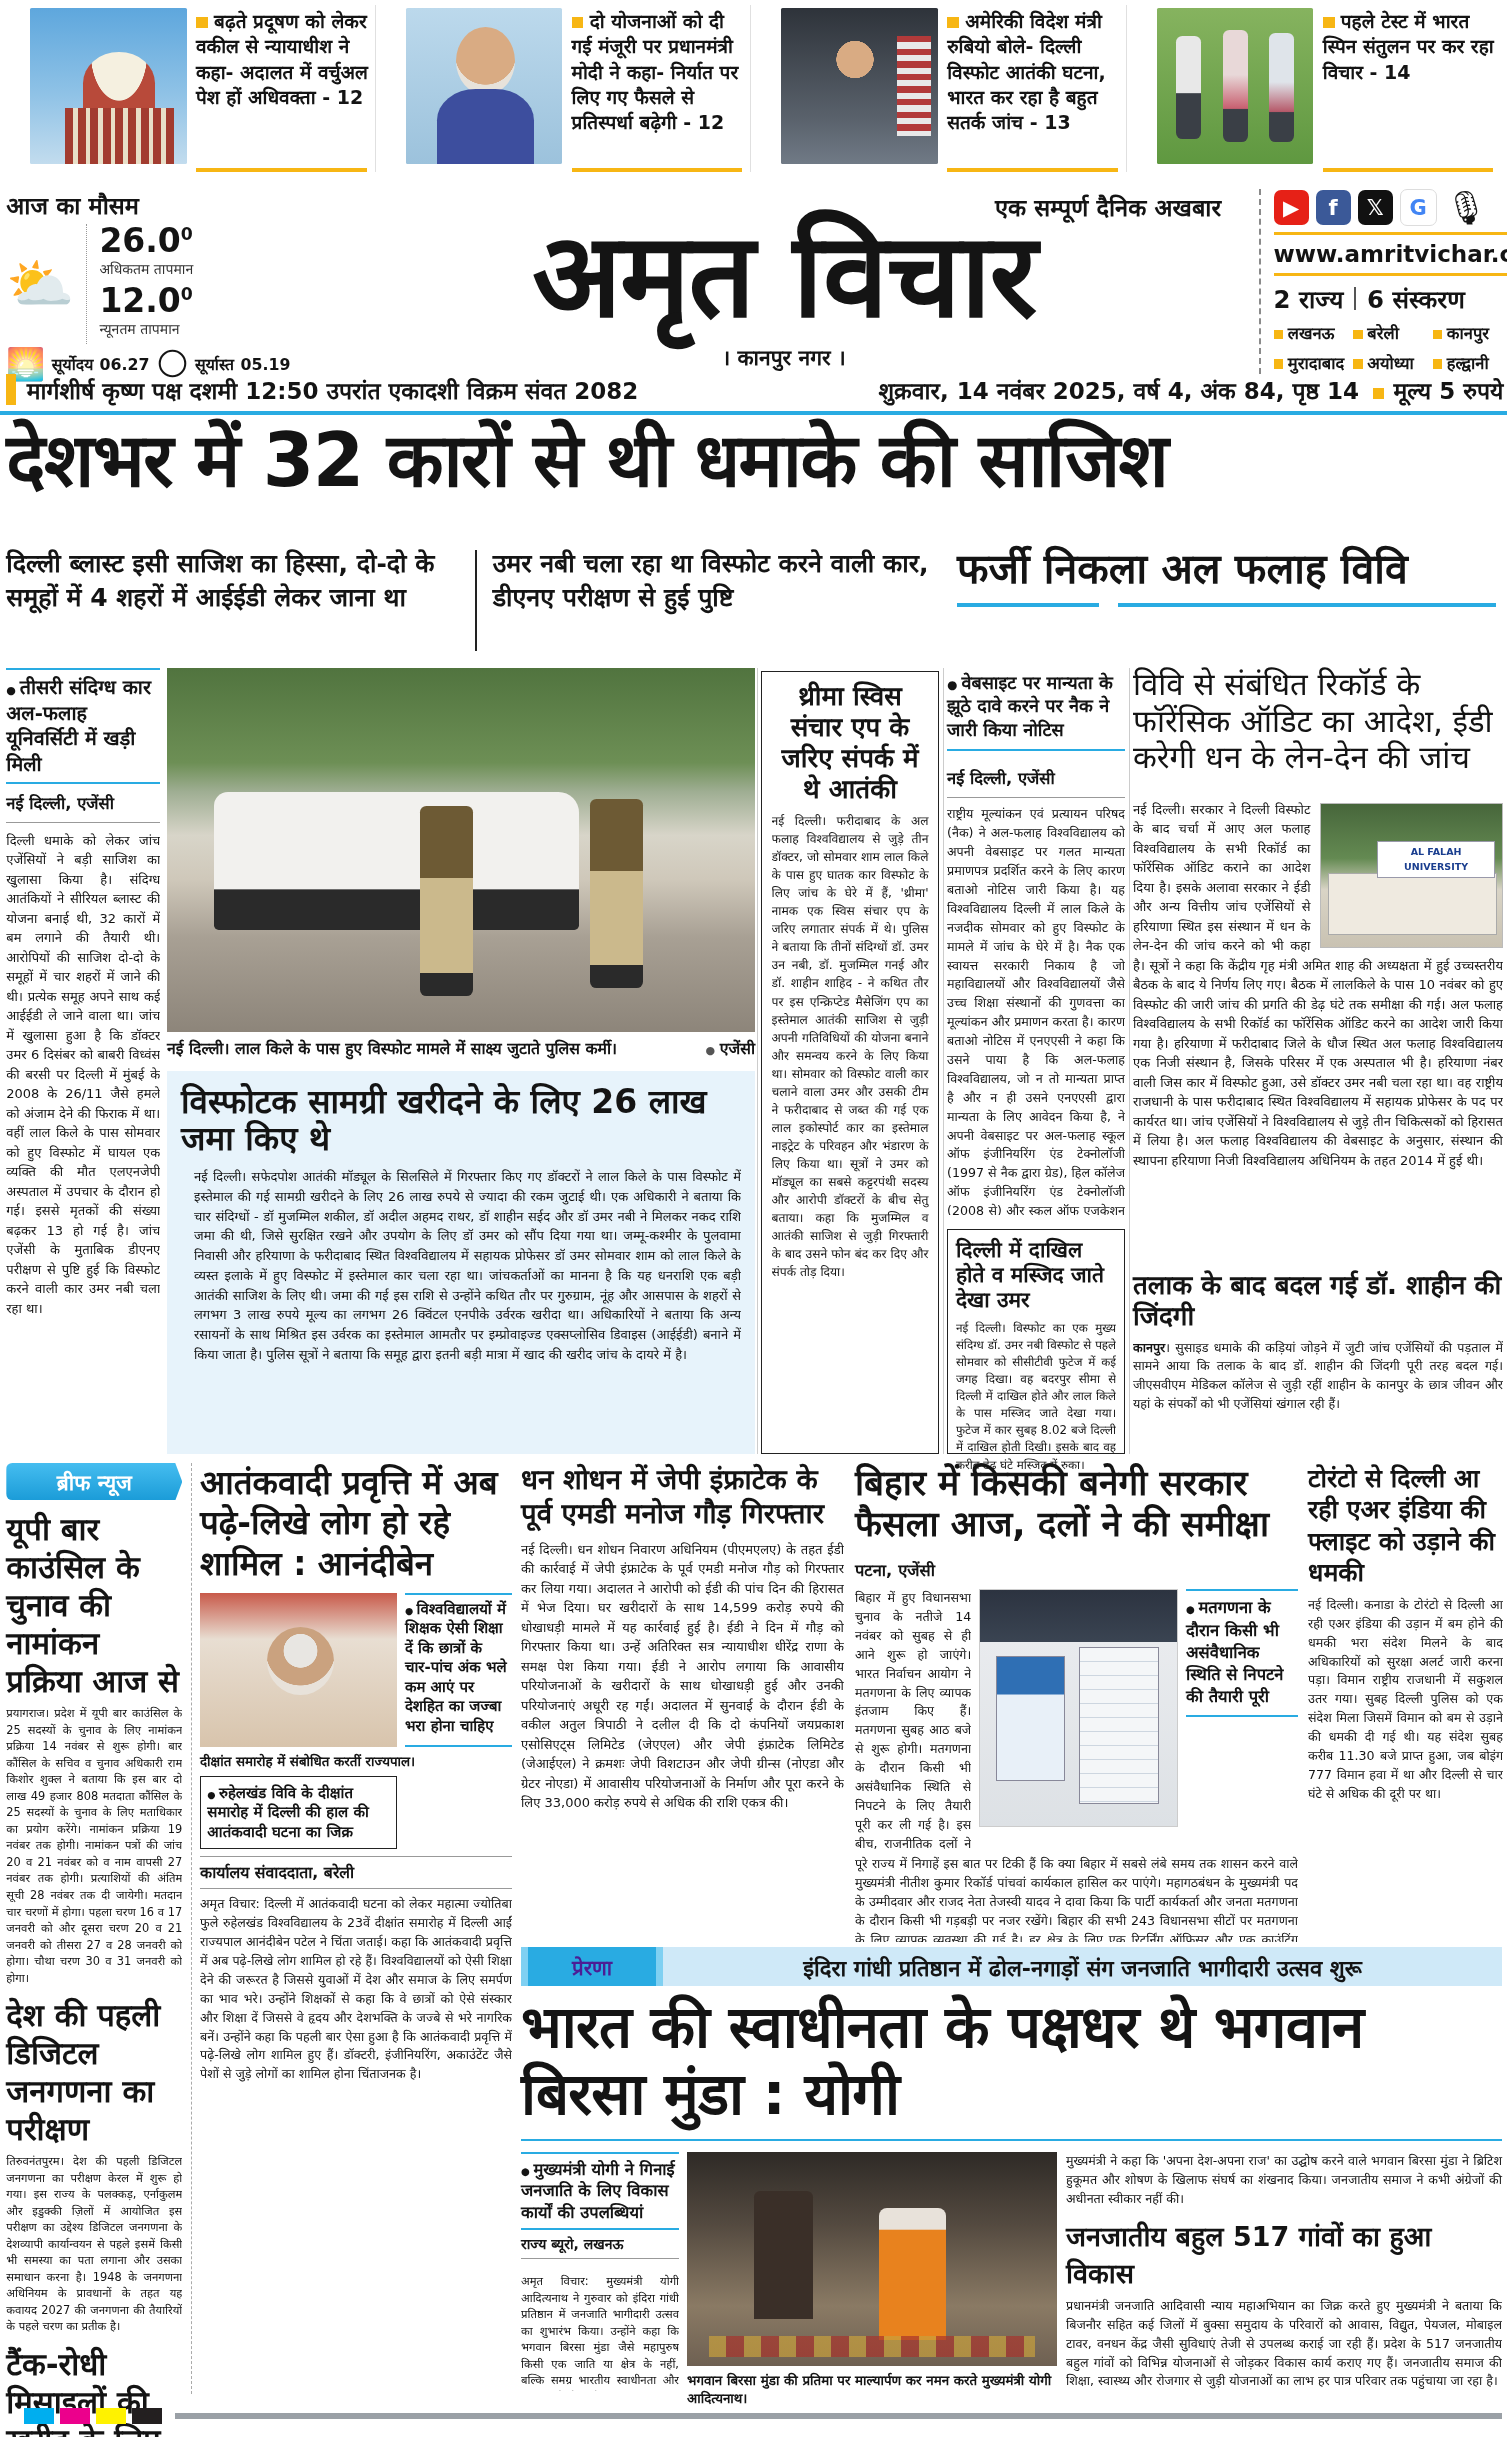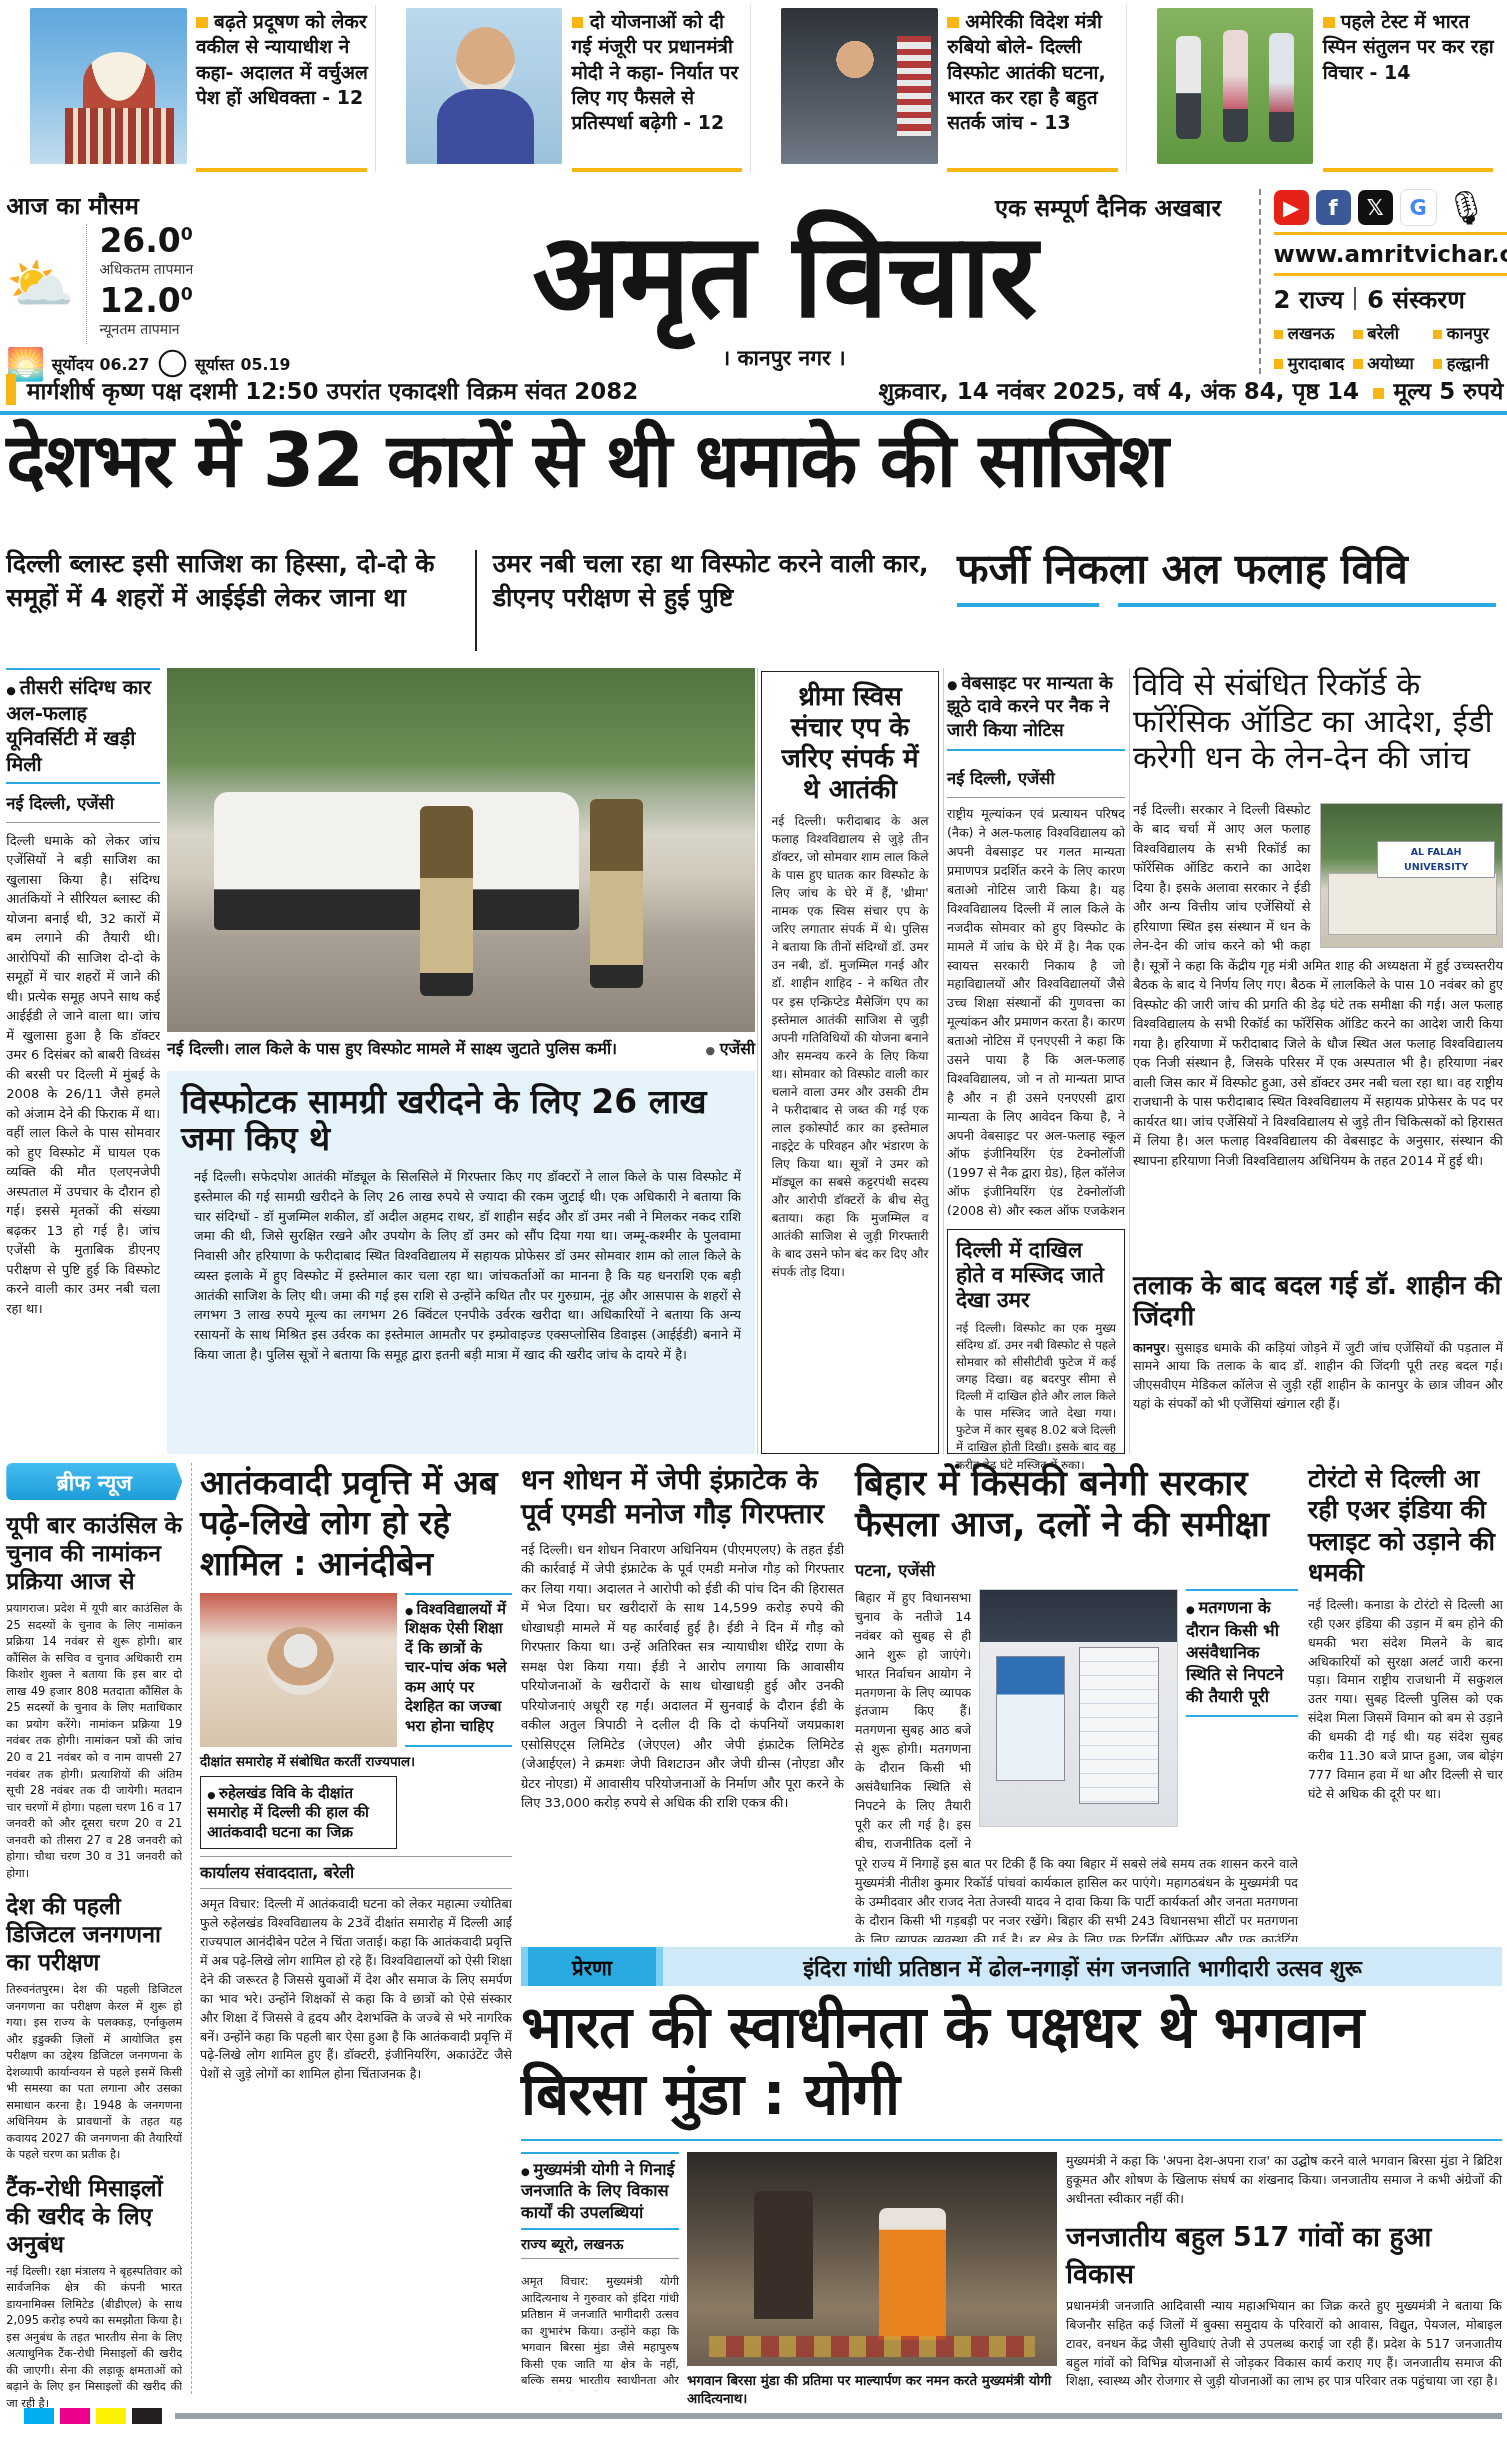--- a/index.html
+++ b/index.html
@@ -107,21 +107,21 @@
   .ph-alfalah{float:right;width:181px;height:143px;margin:3.2px 0 6.3px 9.5px;background:linear-gradient(180deg,#47663b 0%,#648a52 38%,#d9d4c6 60%,#c9c2b2 100%);position:relative;border:0.8px solid #bbb;}
   .ph-alfalah .sign{position:absolute;right:4%;top:26%;width:62%;background:#fff;color:#1a3e8f;font-size:9.5px;font-weight:800;text-align:center;padding:3.2px 1.6px;border:0.8px solid #99a;}
   .ph-alfalah .bld{position:absolute;left:4%;bottom:8%;width:92%;height:42%;background:#efeae0;border:0.8px solid #aaa;}
   .shaheen{left:1133px;top:1270px;width:370px;height:184px;}
   .shaheen h3{margin:0 0 6.3px;font-size:26px;font-weight:900;line-height:1.2;}
   .shaheen .body{font-size:12.6px;line-height:1.48;height:118px;}
   .colrule{width:0.8px;background:#ccc;top:668px;height:786px;}
   
   .sidebar{left:6.3px;top:1463px;width:176px;height:931px;}
   .ribbon{background:linear-gradient(180deg,#45bdf0,#1b9cd8);color:#fff;font-size:21px;font-weight:800;text-align:center;padding:4.7px 0;clip-path:polygon(0 0,96% 0,100% 50%,96% 100%,0 100%);border-radius:6.3px 0 0 6.3px;}
-  .bhead{font-size:23px;font-weight:900;line-height:1.22;margin:11px 0 4.7px;}
+  .bhead{font-size:31px;font-weight:900;line-height:1.22;margin:11px 0 4.7px;}
   .sidebar .body{font-size:11.4px;line-height:1.45;}
   .dashsep{left:191px;top:1463px;width:0;height:931px;border-left:1.6px dashed #aaa;}
   .anandiben{left:200px;top:1463px;width:312px;height:931px;}
   .anandiben h2{margin:0 0 9.5px;font-size:33px;font-weight:700;line-height:1.22;}
   .aphrow{display:flex;gap:7.9px;}
   .ph-anandiben{width:197px;height:154px;flex:none;background:linear-gradient(180deg,#c85a4a 0%,#e8ded2 30%,#d8c4ac 100%);position:relative;}
   .ph-anandiben .pc1{position:absolute;left:34%;top:22%;width:34%;height:44%;background:radial-gradient(circle at 50% 35%,#e8e6e2 30%,#caa27f 31% 62%,#e8e2da 63%);border-radius:50%;}
   .quote{flex:1;border-top:2.4px solid #29abe2;border-bottom:2.4px solid #29abe2;padding:4.7px 0;font-size:15px;font-weight:800;line-height:1.3;}
   .quote::before{content:"● ";font-size:9.5px;}
   .acap{font-size:13.4px;font-weight:700;margin:4.7px 0 6.3px;}
@@ -141,21 +141,21 @@
   .ph-evm .u1{position:absolute;left:8%;top:28%;width:34%;height:52%;background:linear-gradient(180deg,#2f6fb4 30%,#e8f0f8 31%);border:0.8px solid #889;}
   .ph-evm .u2{position:absolute;left:50%;top:24%;width:40%;height:66%;background:repeating-linear-gradient(180deg,#f4f6f8 0 12.6px,#cdd6e0 12.6px 14px);border:0.8px solid #889;}
   .sidenote{width:112px;flex:none;border-top:2.4px solid #29abe2;border-bottom:2.4px solid #29abe2;padding:6.3px 0;font-size:16.5px;font-weight:800;line-height:1.35;align-self:flex-start;}
   .sidenote::before{content:"● ";font-size:10.2px;}
   .biharcol .bodywide{font-size:12.6px;line-height:1.5;height:87px;margin-top:6.3px;}
   .aicol{left:1308px;top:1463px;width:195px;height:473px;}
   .aicol h2{margin:0 0 7.9px;font-size:25px;font-weight:900;line-height:1.25;}
   .aicol .body{font-size:12.6px;line-height:1.5;height:339px;}
   
   .kickrow{left:521px;top:1947px;width:981px;height:39px;display:flex;align-items:stretch;}
-  .chip{background:#29abe2;color:#000000;font-size:20.5px;font-weight:800;display:flex;align-items:center;justify-content:center;padding:0 44px;border-left:7.9px solid #7fd0f2;border-right:7.9px solid #7fd0f2;}
+  .chip{background:#29abe2;color:#4c1d95;font-size:20.5px;font-weight:800;display:flex;align-items:center;justify-content:center;padding:0 44px;border-left:7.9px solid #7fd0f2;border-right:7.9px solid #7fd0f2;}
   .kickband{flex:1;background:#cfe9f8;display:flex;align-items:center;justify-content:center;font-size:22px;font-weight:800;}
   .yogih{left:521px;top:1994px;width:981px;font-size:58px;font-weight:900;line-height:1.15;letter-spacing:-0.8px;}
   .yogirule{left:521px;top:2139px;width:981px;height:2.4px;background:#29abe2;}
   .yogileft{left:521px;top:2152px;width:158px;height:241px;}
   .ybox{border-top:2.4px solid #29abe2;border-bottom:2.4px solid #29abe2;padding:4.7px 0;font-size:16.5px;font-weight:800;line-height:1.3;}
   .ybox::before{content:"● ";font-size:10.2px;}
   .yogileft .byline3{font-size:14px;font-weight:700;border-bottom:0.8px solid #999;padding:4.7px 0;margin-bottom:14px;}
   .yogileft .body{font-size:11.4px;line-height:1.45;height:118px;}
   .yogiphoto{left:687px;top:2152px;width:370px;height:214px;}
   .ph-yogi{width:100%;height:100%;background:linear-gradient(180deg,#2e2a26 0%,#544a40 34%,#8a7a64 72%,#6e6052 100%);position:relative;}

